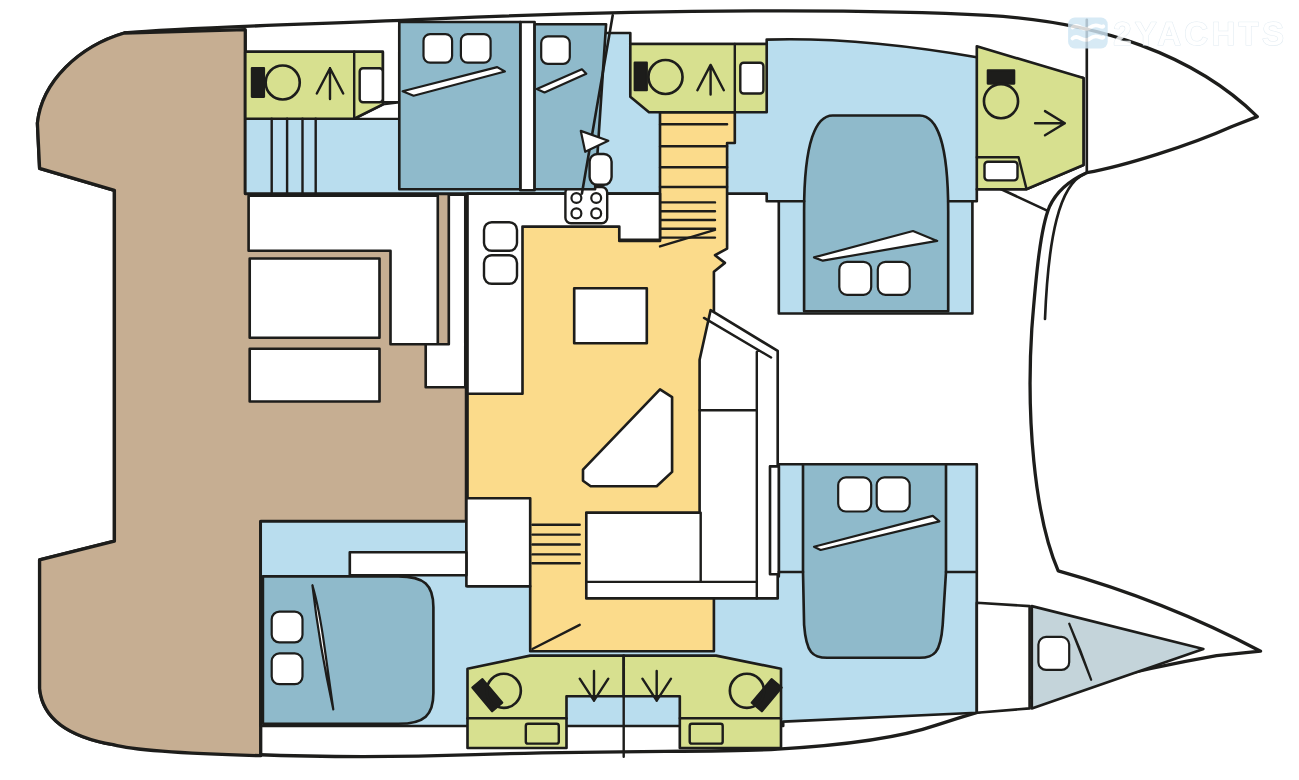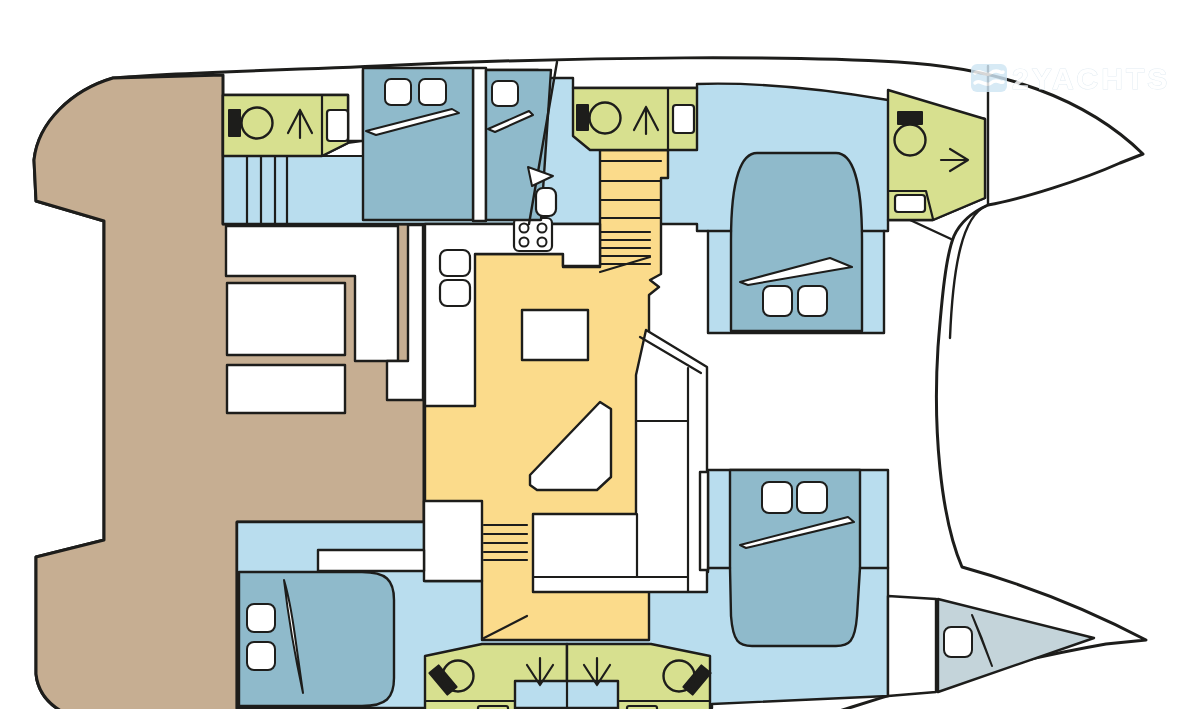--- a/index.html
+++ b/index.html
@@ -1,16 +1,16 @@
 <!DOCTYPE html>
 <html><head>
 <meta charset="utf-8">
 <style>
   html,body{margin:0;padding:0;background:#ffffff;width:1181px;height:709px;overflow:hidden;}
-  .stage{position:relative;width:1181px;height:526px;background:#fff;margin-top:48px;}
+  .stage{position:relative;width:1181px;height:526px;background:#fff;}
   svg{display:block;}
   svg *{stroke-linejoin:round;stroke-linecap:round;}
   .w3{stroke-width:3;}
   .w24{stroke-width:2.4;}
   .w22{stroke-width:2.2;}
   .w2{stroke-width:2;}
   .nofill{fill:none;}
   .wm-text{font-family:"Liberation Sans",sans-serif;font-weight:bold;font-size:30px;letter-spacing:3px;paint-order:stroke;}
 </style>
 </head>

